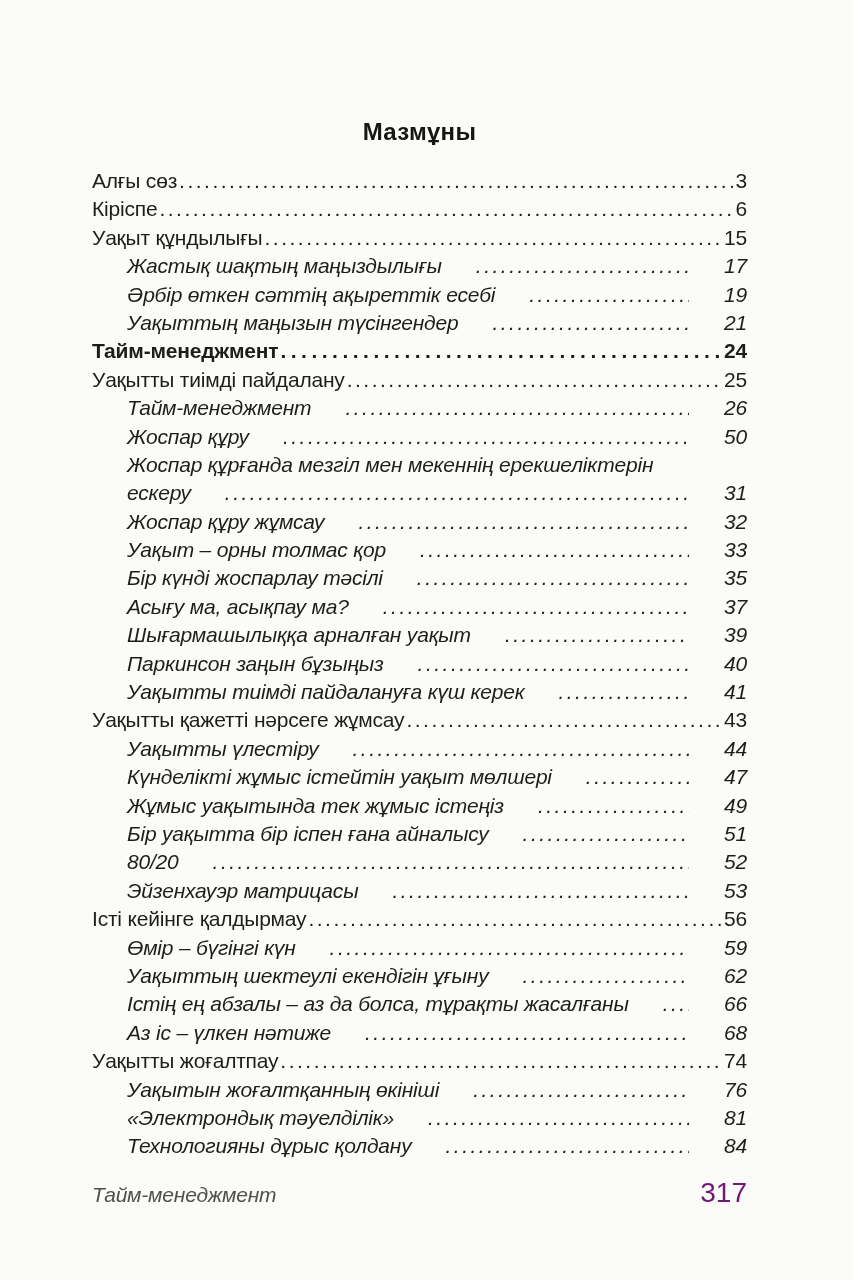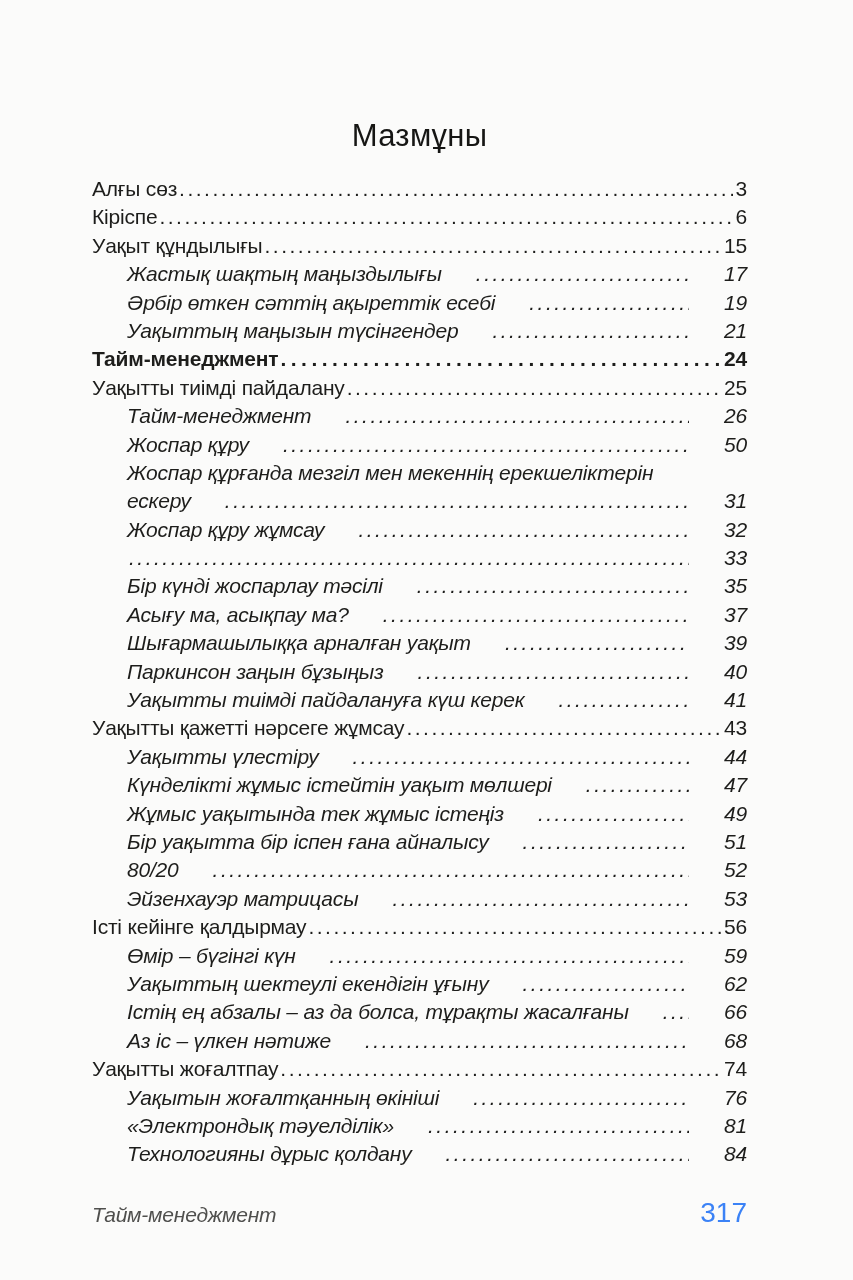--- a/index.html
+++ b/index.html
@@ -10,22 +10,22 @@
     margin: 0 auto;
     background: #fbfbfa;
     box-sizing: border-box;
     padding: 118px 106px 0 92px;
     font-family: "Liberation Sans", sans-serif;
     color: #1d1d1b;
     overflow: hidden;
   }
   .title {
     text-align: center;
-    font-size: 31px;
-    font-weight: 400;
+    font-size: 24px;
+    font-weight: 700;
     letter-spacing: 0.3px;
     margin: 0 0 21px 0;
     color: #161614;
   }
   .toc { width: 100%; }
   .toc-row {
     display: flex;
     align-items: center;
     height: 28.4px;
     line-height: 28.4px;
@@ -56,22 +56,21 @@
     margin-top: 16px;
   }
   .footer-left {
     font-style: italic;
     font-size: 21px;
     color: #4f4f4d;
     letter-spacing: -0.2px;
   }
   .footer-right {
     font-size: 28px;
-    color: #3b82f6;
-    margin-top: 12px;
+    color: #701a75;
   }
 </style>
 </head>
 <body>
 
 <div class="page">
   <h1 class="title">Мазмұны</h1>
 
   <div class="toc">
       <div class="toc-row regular">
@@ -131,20 +130,21 @@
         <span class="toc-text">ескеру</span>
         <span class="leader"></span>
         <span class="toc-page">31</span>
       </div>
       <div class="toc-row italic indent">
         <span class="toc-text">Жоспар құру жұмсау</span>
         <span class="leader"></span>
         <span class="toc-page">32</span>
       </div>
       <div class="toc-row italic indent">
+        <span class="toc-text">Уақыт – орны толмас қор</span>
         <span class="leader"></span>
         <span class="toc-page">33</span>
       </div>
       <div class="toc-row italic indent">
         <span class="toc-text">Бір күнді жоспарлау тәсілі</span>
         <span class="leader"></span>
         <span class="toc-page">35</span>
       </div>
       <div class="toc-row italic indent">
         <span class="toc-text">Асығу ма, асықпау ма?</span>

